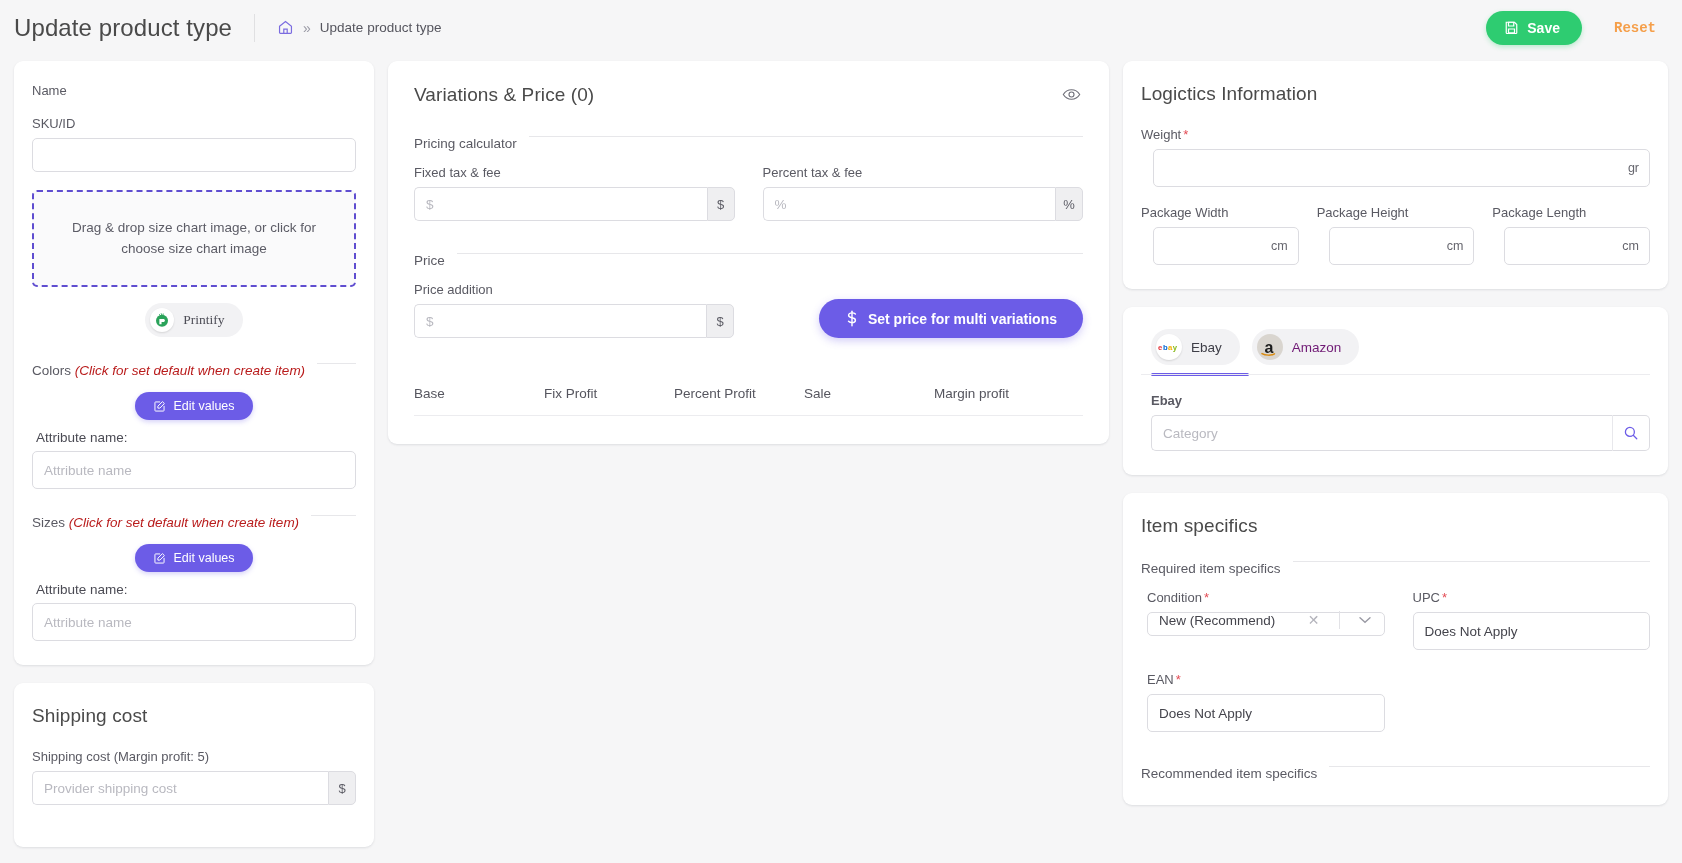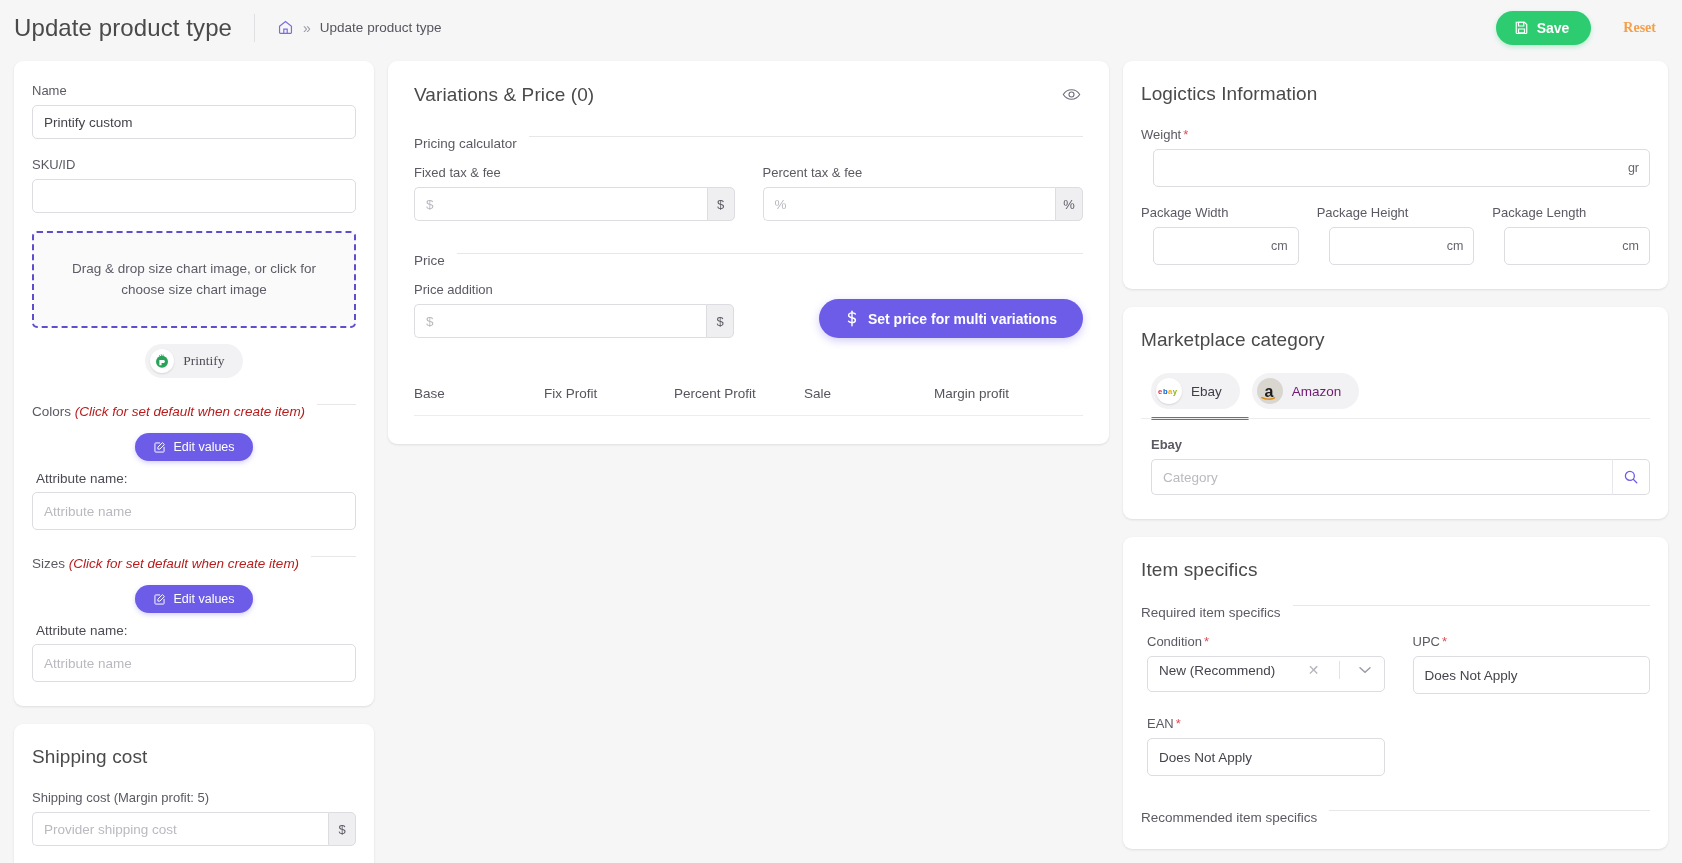--- a/index.html
+++ b/index.html
@@ -42,21 +42,21 @@
     font-size: 14px; font-weight: 700;
     cursor: pointer;
     font-family: "Liberation Sans", sans-serif;
     box-shadow: 0 2px 5px rgba(46,204,113,.3);
   }
   .save-ico { width: 15px; height: 15px; display: block; }
   .reset-btn {
     background: none; border: none; cursor: pointer;
     color: #f59f4a; font-size: 14px; font-weight: 700;
     margin-left: 28px; padding: 6px 4px;
-    font-family: Liberation Serif, serif;
+    font-family: Liberation Mono, monospace;
   }
 
   
   .layout {
     display: flex;
     align-items: flex-start;
     gap: 0;
     padding: 6px 14px 0 14px;
     height: 808px;
   }
@@ -233,21 +233,21 @@
     width: 38px; flex: 0 0 38px; height: 36px;
     border: 1px solid #dcdce1; border-left: 1px solid #e8e8ec;
     border-radius: 0 5px 5px 0; background: #fff;
     display: flex; align-items: center; justify-content: center; cursor: pointer;
   }
   .search-ico { width: 16px; height: 16px; display: block; }
 
   .select-ctl {
     display: flex; align-items: center;
     border: 1px solid #dcdce1; border-radius: 5px;
-    height: 36px; background: #fff; padding: 0 6px 8px 11px;
+    height: 24px; background: #fff; padding: 0 6px 8px 11px;
     cursor: pointer;
     gap: 12px;
   }
   .select-val { flex: 1 1 auto; font-size: 13.5px; color: #44444c; }
   .select-clear {
     background: none; border: none; cursor: pointer;
     color: #b4b4bc; font-size: 14px; padding: 0 7px; line-height: 1;
     font-family: "Liberation Sans", sans-serif;
   }
   .select-div { width: 1px; height: 18px; background: #e2e2e6; }
@@ -290,21 +290,20 @@
 </div>
 
 <div class="layout">
 
   <div class="col-left">
 
     <div class="card">
 
       <div class="field">
         <label class="flabel">Name</label>
-        <input class="inp" type="text" value="Printify custom" style="">
       </div>
 
       <div class="field">
         <label class="flabel">SKU/ID</label>
         <input class="inp" type="text" placeholder="" style="">
       </div>
 
       <div class="dropzone">
         <span>Drag &amp; drop size chart image, or click for choose size chart image</span>
       </div>
@@ -485,21 +484,20 @@
           <label class="flabel">Package Length</label>
           <div class="inp-suffix-wrap">
             <input class="inp tall" type="text" style="">
             <span class="suffix-text">cm</span>
           </div>
         </div>
       </div>
     </div>
 
     <div class="card">
-      <div class="card-title">Marketplace category</div>
 
       <div style="padding-left:10px">
         <div class="mk-tabs">
           <button class="mk-tab active">
             <span class="logo ebay">
               <svg viewBox="0 0 40 18" width="22" height="10">
                 <text x="0" y="14" font-family="Liberation Sans, sans-serif" font-size="14" font-weight="bold" fill="#e53238">e</text>
                 <text x="9" y="14" font-family="Liberation Sans, sans-serif" font-size="14" font-weight="bold" fill="#0064d2">b</text>
                 <text x="18" y="14" font-family="Liberation Sans, sans-serif" font-size="14" font-weight="bold" fill="#f5af02">a</text>
                 <text x="27" y="14" font-family="Liberation Sans, sans-serif" font-size="14" font-weight="bold" fill="#86b817">y</text>

